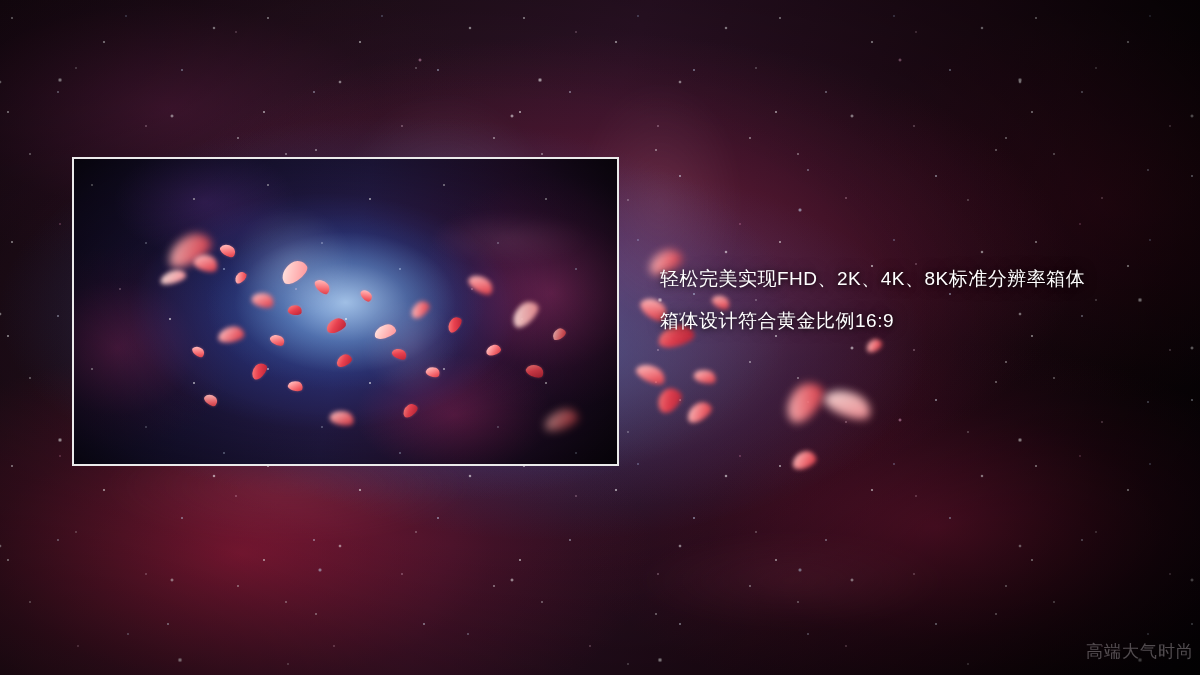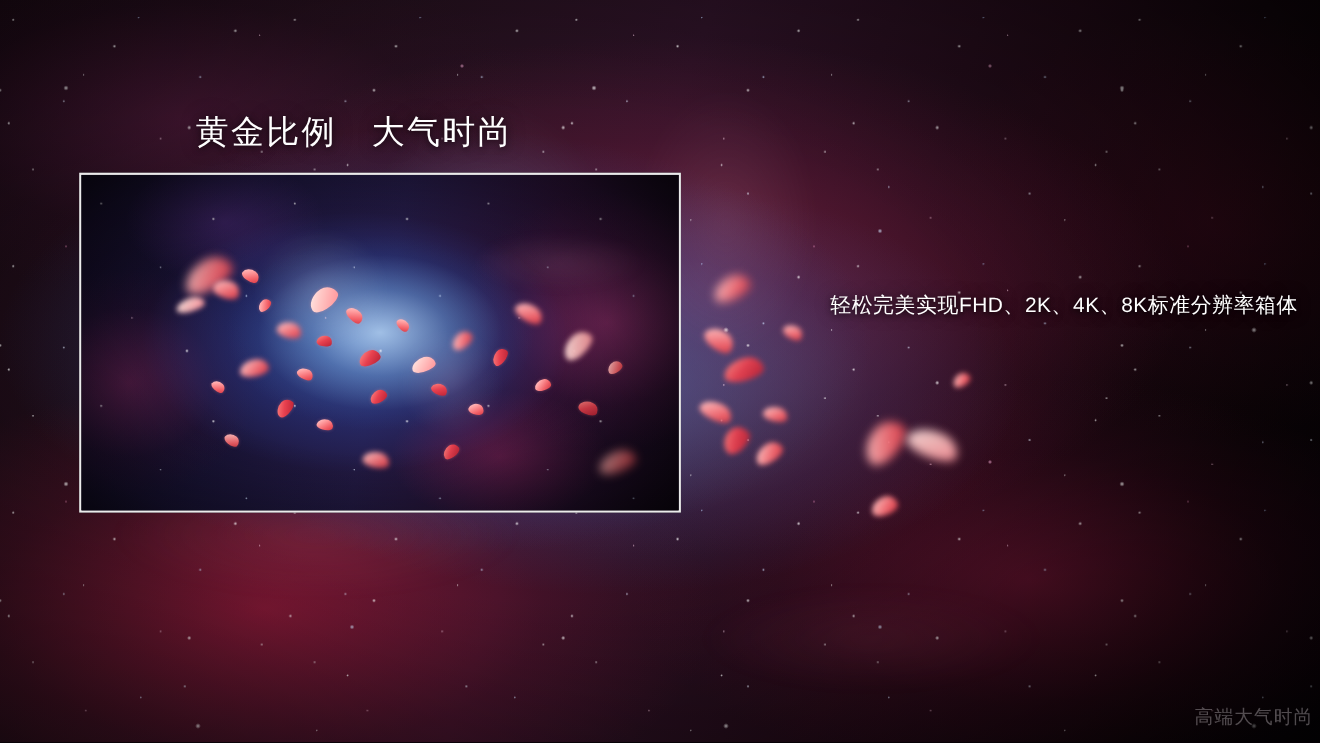--- a/index.html
+++ b/index.html
@@ -140,40 +140,39 @@
     position:absolute;left:178px;top:100px;
     font-size:30px;letter-spacing:2px;color:#fff;
     text-shadow:0 1px 6px rgba(0,0,0,.65),0 0 18px rgba(0,0,0,.45);
     white-space:pre;
   }
   #body-copy{
     position:absolute;left:660px;top:258px;width:520px;
     color:#ffffff;font-size:19px;line-height:42px;letter-spacing:.5px;
     text-shadow:0 1px 5px rgba(0,0,0,.7),0 0 14px rgba(0,0,0,.5);
   }
-  #body-copy .line{white-space:nowrap;text-align:right;}
+  #body-copy .line{white-space:nowrap;}
   #watermark{
     position:absolute;right:6px;bottom:12px;
     font-size:17px;letter-spacing:1px;
     color:rgba(196,188,192,.40);
   }
 </style>
 </head>
 <body>
 
 <div id="slide">
 
   <div class="bg-layer" id="bg-base"></div>
   <div class="bg-layer" id="bg-wisps"></div>
   <div class="bg-layer" id="bg-stars"></div>
   <div class="bg-layer" id="bg-stars2"></div>
   <div class="bg-layer" id="bg-stars3"></div>
   <div class="bg-layer" id="bg-vignette"></div>
 
-  <div id="title">黄金比例　大气时尚</div>
 
   <div id="photo-frame">
     <div class="photo-layer" id="photo-nebula"></div>
     <div class="photo-layer" id="photo-wisps"></div>
     <div class="photo-layer" id="photo-stars"></div>
 
     <div class="petal vsoft" style="left:92px;top:78px;width:46px;height:26px;transform:rotate(-28deg);"></div>
     <div class="petal soft" style="left:120px;top:96px;width:24px;height:16px;transform:rotate(22deg);"></div>
     <div class="petal soft pale" style="left:86px;top:112px;width:26px;height:12px;transform:rotate(-14deg);"></div>
     <div class="petal" style="left:146px;top:86px;width:16px;height:11px;transform:rotate(36deg);"></div>
@@ -216,17 +215,18 @@
   <div class="petal soft" style="left:694px;top:370px;width:22px;height:13px;transform:rotate(16deg);"></div>
   <div class="petal soft" style="left:686px;top:404px;width:26px;height:16px;transform:rotate(-30deg);"></div>
   <div class="petal vsoft" style="left:782px;top:388px;width:44px;height:28px;transform:rotate(-46deg);"></div>
   <div class="petal vsoft pale" style="left:824px;top:392px;width:48px;height:24px;transform:rotate(24deg);"></div>
   <div class="petal soft" style="left:792px;top:452px;width:24px;height:16px;transform:rotate(-18deg);"></div>
   <div class="petal soft" style="left:712px;top:296px;width:18px;height:12px;transform:rotate(34deg);"></div>
   <div class="petal soft" style="left:866px;top:340px;width:16px;height:11px;transform:rotate(-26deg);"></div>
 
   <div id="body-copy">
     <div class="line">轻松完美实现FHD、2K、4K、8K标准分辨率箱体</div>
+    <div class="line">箱体设计符合黄金比例16:9</div>
   </div>
 
   <div id="watermark">高端大气时尚</div>
 
 </div>
 
 </body></html>

